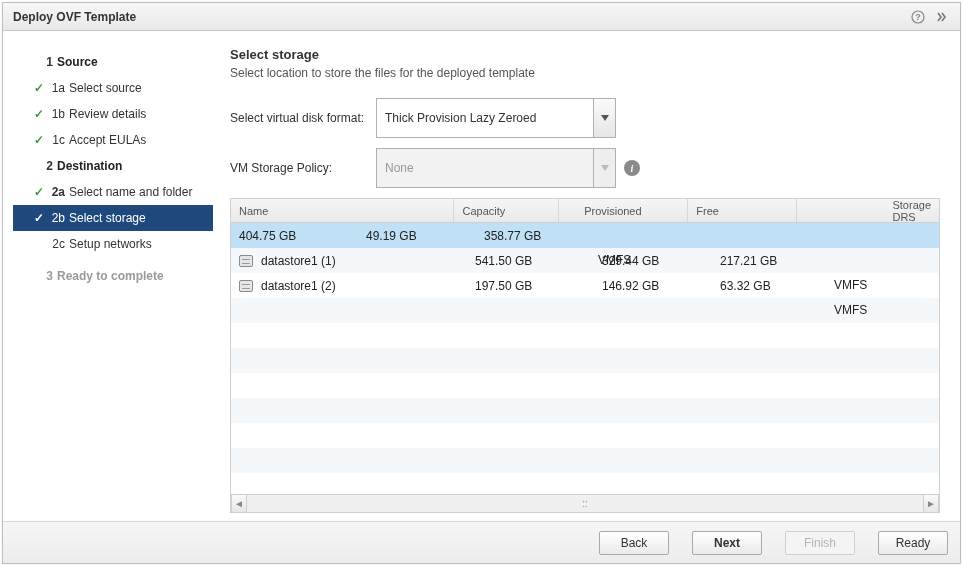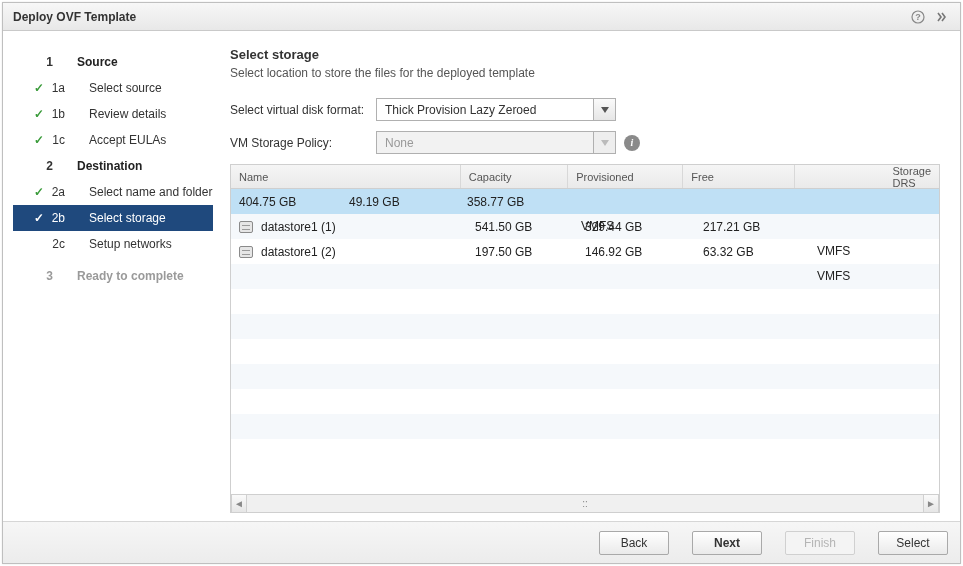--- a/index.html
+++ b/index.html
@@ -17,35 +17,35 @@
   .titlebar-spacer { flex:1; }
   .titlebar-icon { width:16px; height:16px; margin-left:8px; display:flex; align-items:center; justify-content:center; color:#777; }
   .body { flex:1; display:flex; min-height:0; }
   .sidebar {
     width:215px; border-right:none; padding:18px 0 0 0; font-size:12px; color:#555;
   }
   .step { display:flex; align-items:center; height:26px; padding-left:16px; }
   .step.sub { padding-left:28px; }
   .step .chk { width:16px; display:flex; justify-content:center; color:#3a9b3a; font-weight:bold; }
   .step .num { width:18px; text-align:right; color:#333; font-weight:bold; margin-right:4px;}
-  .step .lbl { margin-left:20px; color:#333; }
+  .step .lbl { margin-left:0; color:#333; }
   .step.header .lbl { font-weight:bold; color:#222; }
   .step.muted .lbl, .step.muted .num { color:#9a9a9a; font-weight:bold;}
   .step.active {
     background:#1f497d; color:#fff; border-radius:0; width:200px; margin-left:10px;
     padding-left:18px;
   }
   .step.active .lbl,.step.active .num,.step.active .chk { color:#fff; }
   .content { flex:1; padding:16px 20px 8px 12px; display:flex; flex-direction:column; min-width:0;}
   .ctitle { font-size:13px; font-weight:bold; color:#333; }
   .cdesc { font-size:12px; color:#555; margin:4px 0 18px 0; }
   .formrow { display:flex; align-items:center; font-size:12px; color:#333; margin-bottom:10px;}
   .formrow .flabel { width:146px; }
   .select {
-    display:flex; align-items:center; height:23px; border:1px solid #b0b0b0;
+    display:flex; align-items:center; height:40px; border:1px solid #b0b0b0;
     background:#fff; font-size:12px; color:#333; width:240px;
   }
   .select .sval { flex:1; padding:0 8px; }
   .select .sbtn { width:22px; height:100%; border-left:1px solid #b0b0b0;
     display:flex; align-items:center; justify-content:center; background:linear-gradient(#fafafa,#e6e6e6);}
   .select.disabled { background:#f2f2f2; color:#999; }
   .select.disabled .sbtn { background:#eee; }
   .info-icon {
     width:16px;height:16px;margin-left:8px;border-radius:50%;
     background:#8a8a8a;color:#fff;font-size:10px;font-weight:bold;
@@ -56,21 +56,21 @@
   .ghead { display:flex; height:24px; background:linear-gradient(#f5f5f5,#eaeaea);
     border-bottom:1px solid #cfcfcf; font-size:11px; color:#555;}
   .gh { border-right:1px solid #d8d8d8; display:flex; align-items:center; padding:0 8px; }
   .gbody { flex:1; overflow:hidden; font-size:12px; color:#222;}
   .gr { display:flex; height:25px; align-items:center; }
   .gr:nth-child(even){ background:#f5f8fb; }
   .gr.selected { background:#bfe0f5; }
   .gc { padding:0 8px; display:flex; align-items:center; height:100%;}
   .col-name { width:236px;text-align:right; }
   .col-cap  { width:110px; }
-  .col-prov { width:118px; }
+  .col-prov { width:118px;margin-left:17px; }
   .col-free { width:114px; }
   .col-type { width:92px;margin-top:48px; }
   .col-drs  { flex:1; }
   .ds-icon {
     width:14px;height:12px;border:1px solid #8a8a8a;background:#e6e6e6;margin-right:8px;
     position:relative;border-radius:2px;
   }
   .ds-icon::before,.ds-icon::after{content:"";position:absolute;left:2px;right:2px;height:1px;background:#9a9a9a;}
   .ds-icon::before{top:3px;} .ds-icon::after{top:7px;}
   .gscroll {
@@ -134,21 +134,21 @@
         <span class="num" style="font-weight:normal">1c</span>
         <span class="lbl">Accept EULAs</span>
       </div>
       <div class="step header">
         <span class="chk"></span>
         <span class="num">2</span>
         <span class="lbl">Destination</span>
       </div>
       <div class="step sub">
         <span class="chk">✓</span>
-        <span class="num" style="font-weight:normal">2a</span>
+        <span class="num" style="font-weight:bold">2a</span>
         <span class="lbl">Select name and folder</span>
       </div>
       <div class="step sub active">
         <span class="chk">✓</span>
         <span class="num" style="font-weight:normal">2b</span>
         <span class="lbl">Select storage</span>
       </div>
       <div class="step sub">
         <span class="chk"></span>
         <span class="num" style="font-weight:normal">2c</span>
@@ -244,16 +244,16 @@
           <div class="arrow">►</div>
         </div>
       </div>
     </div>
   </div>
 
   <div class="footer">
     <div class="btn">Back</div>
     <div class="btn primary">Next</div>
     <div class="btn disabled">Finish</div>
-    <div class="btn">Select</div>
+    <div class="btn">Ready</div>
   </div>
 
 </div>
 
 </body></html>

